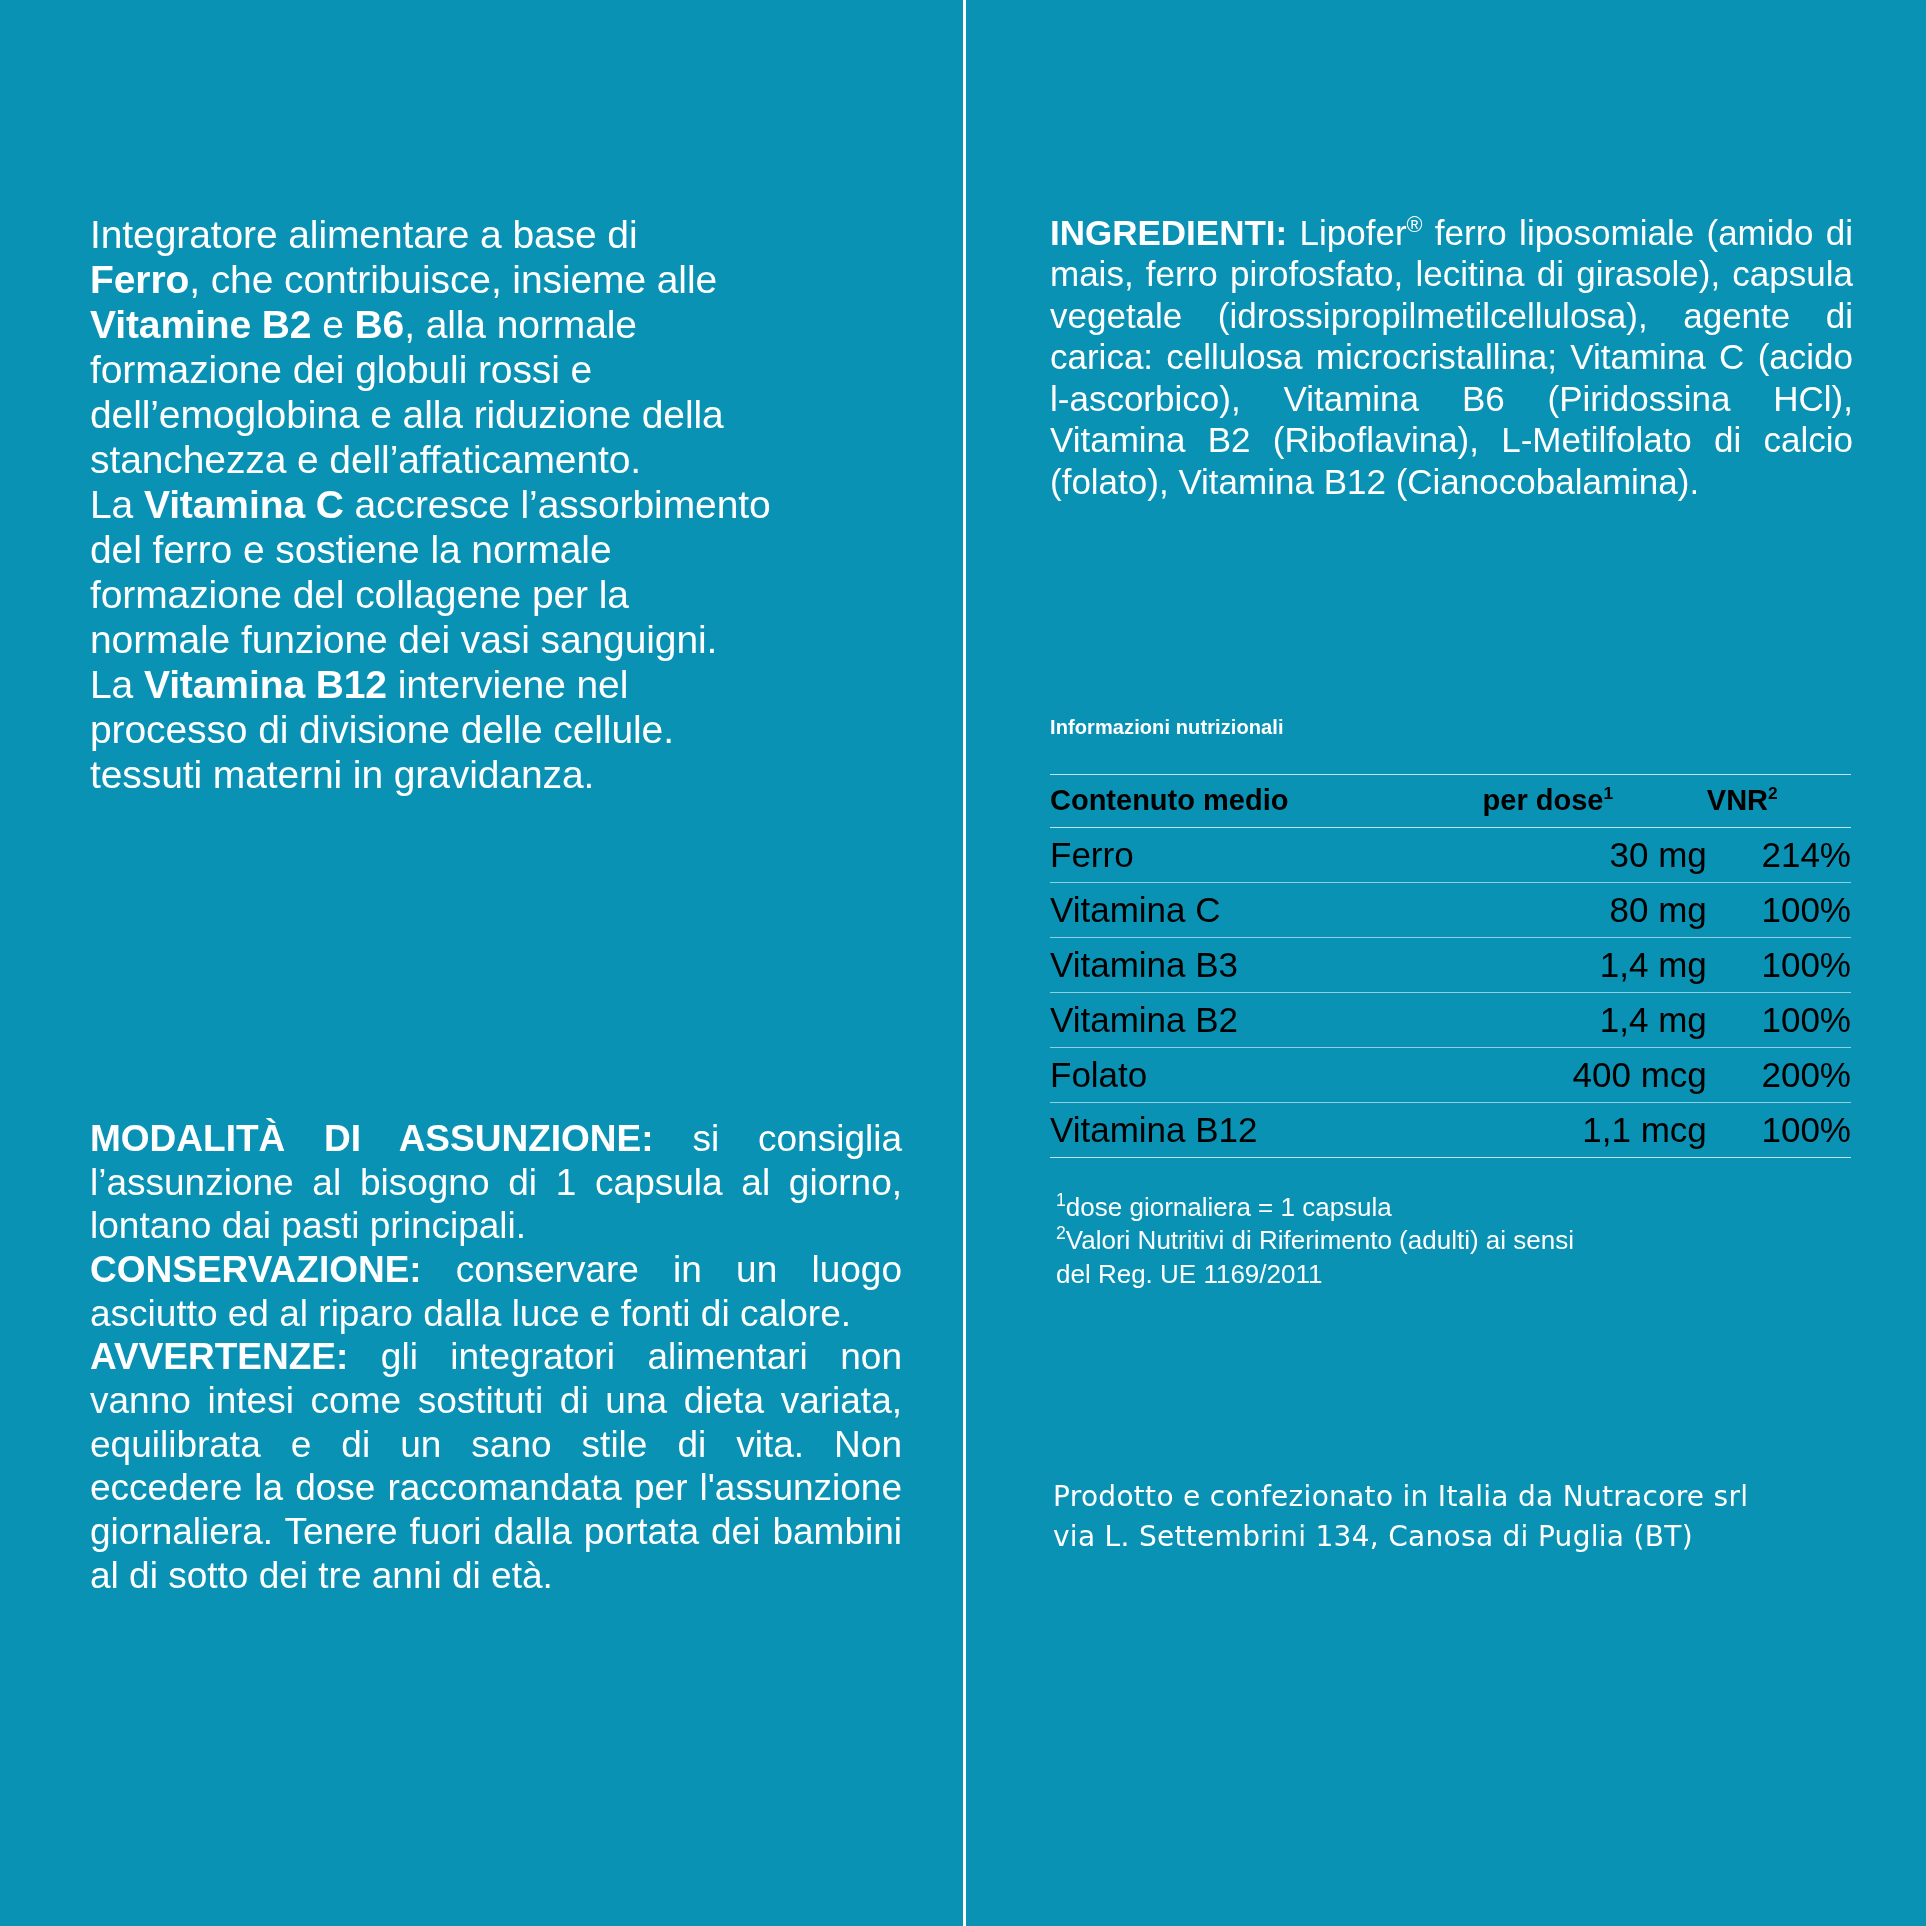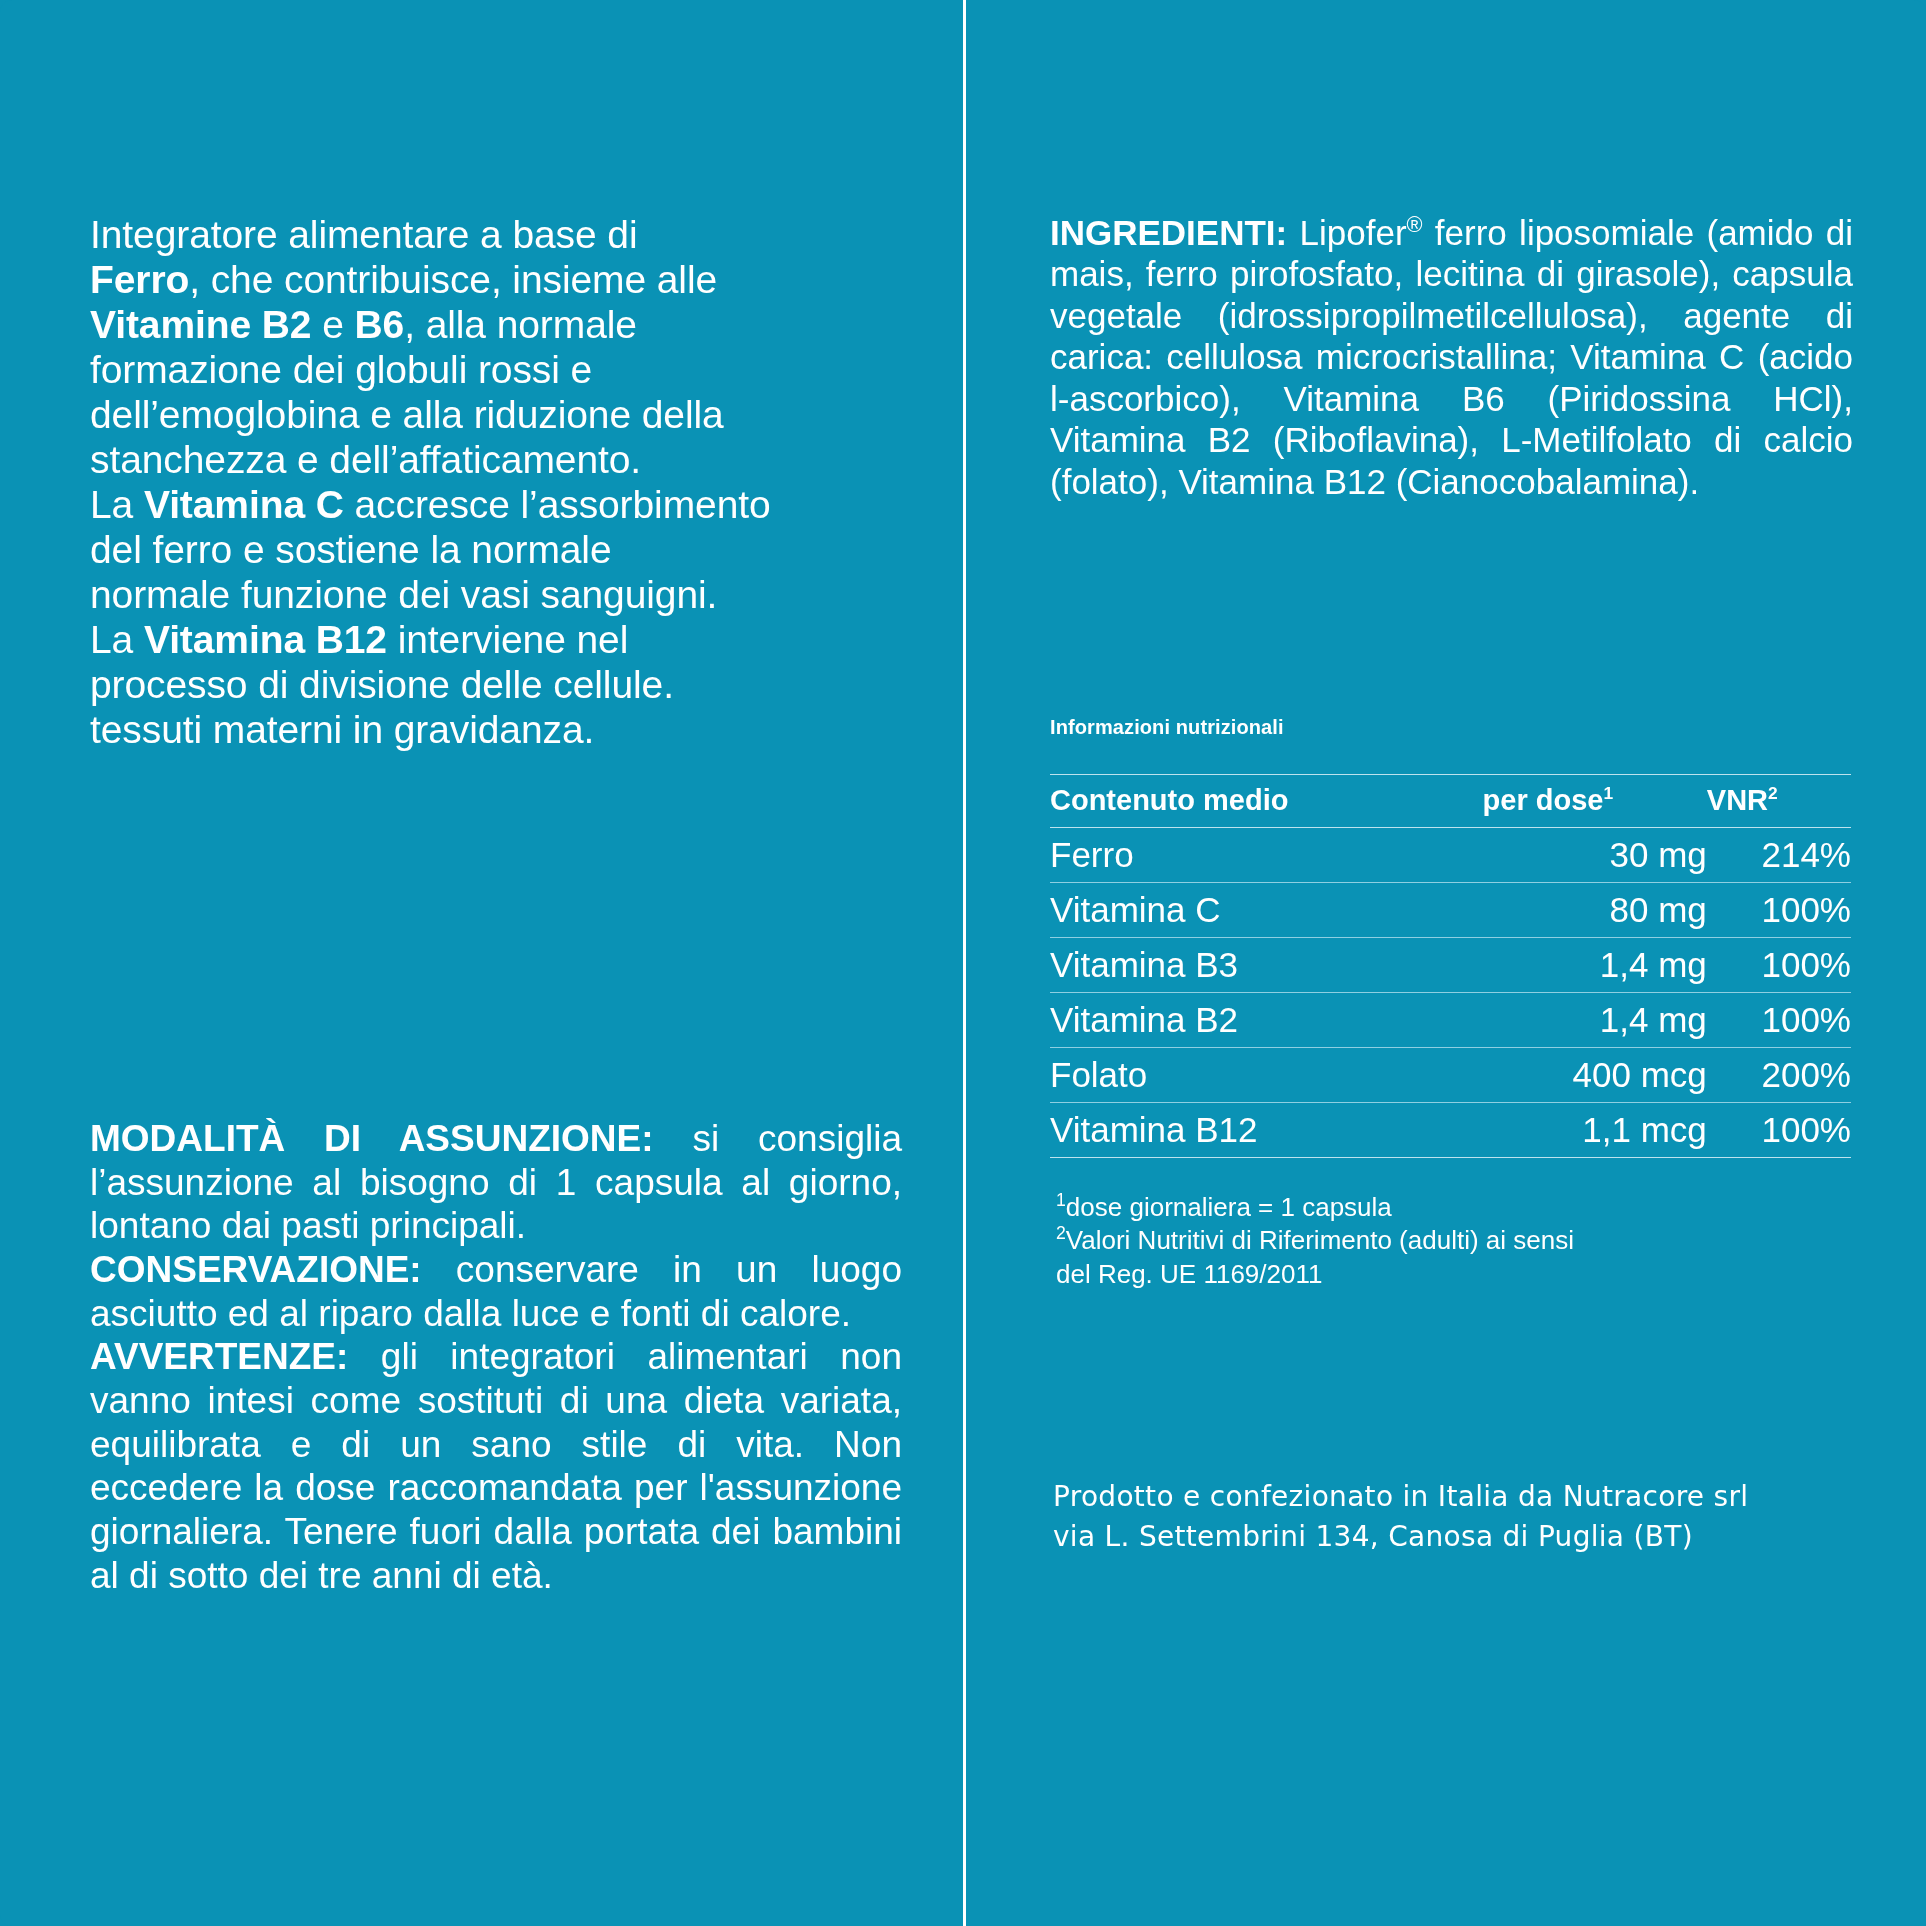--- a/index.html
+++ b/index.html
@@ -96,21 +96,21 @@
     position: absolute;
     left: 1050px;
     top: 774px;
     width: 801px;
     border-collapse: collapse;
     font-size: 32px;
   }
   table.nutri th,
   table.nutri td {
     padding: 0;
-    color: #ffffff;
+    color: #000000;
     font-weight: 400;
     text-align: left;
     vertical-align: baseline;
   }
   table.nutri thead th {
     font-weight: 700;
     font-size: 29px;
     padding: 9px 0 10.3px 0;
     border-top: 1.9px solid #bde3ee;
     border-bottom: 1.9px solid #bde3ee;
@@ -163,20 +163,21 @@
   <div class="col-left">
     <div class="benefits" id="benefits-block">
         <div><span>Integratore alimentare a base di</span></div>
         <div><b>Ferro</b><span>, che contribuisce, insieme alle</span></div>
         <div><b>Vitamine B2</b><span> e </span><b>B6</b><span>, alla normale</span></div>
         <div><span>formazione dei globuli rossi e</span></div>
         <div><span>dell’emoglobina e alla riduzione della</span></div>
         <div><span>stanchezza e dell’affaticamento.</span></div>
         <div><span>La </span><b>Vitamina C</b><span> accresce l’assorbimento</span></div>
         <div><span>del ferro e sostiene la normale</span></div>
+        <div><span>formazione del collagene per la</span></div>
         <div><span>normale funzione dei vasi sanguigni.</span></div>
         <div><span>La </span><b>Vitamina B12</b><span> interviene nel</span></div>
         <div><span>processo di divisione delle cellule.</span></div>
         <div><span>tessuti materni in gravidanza.</span></div>
       </div>
   </div>
 
   <div class="usage">
     <p><span class="lead">MODALITÀ DI ASSUNZIONE:</span><span> si consiglia l’assunzione al bisogno di 1 capsula al giorno, lontano dai pasti principali.</span></p>
     <p><span class="lead">CONSERVAZIONE:</span><span> conservare in un luogo asciutto ed al riparo dalla luce e fonti di calore.</span></p>

